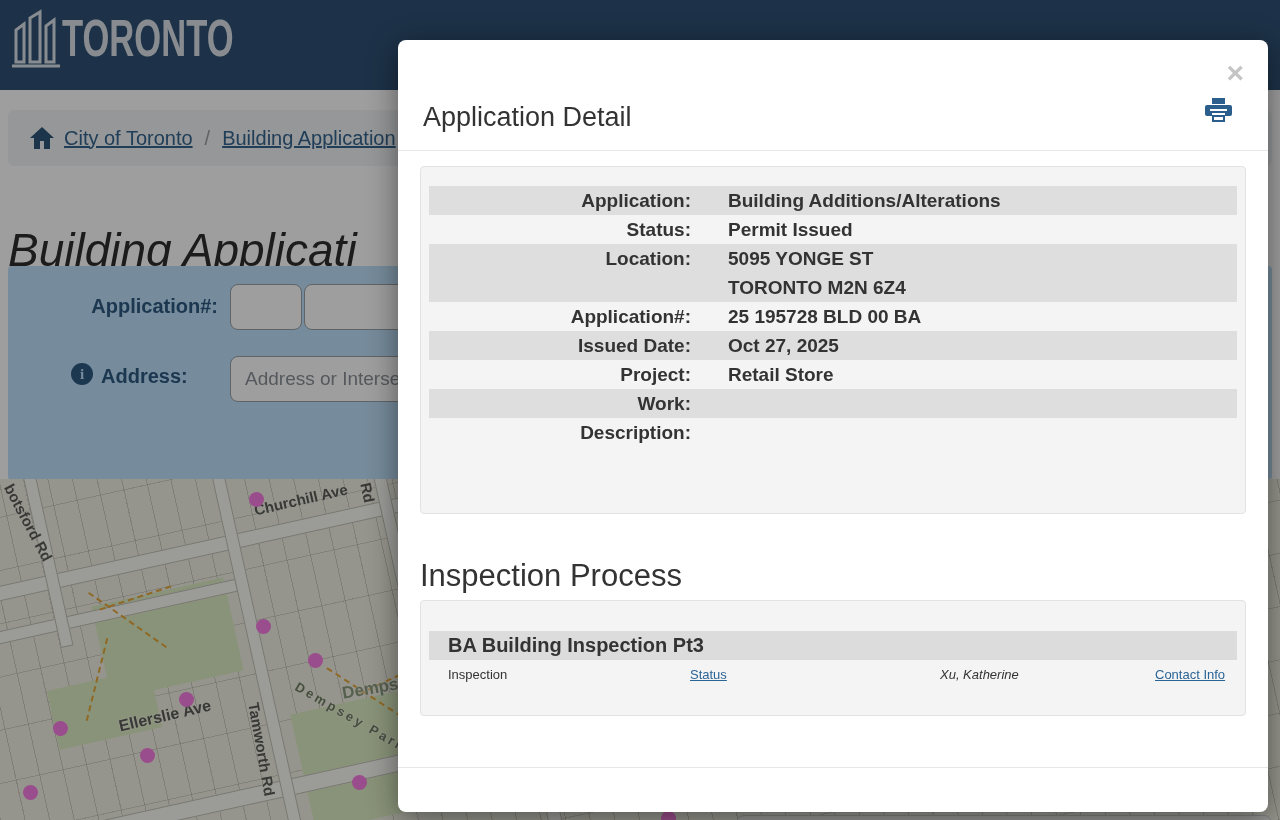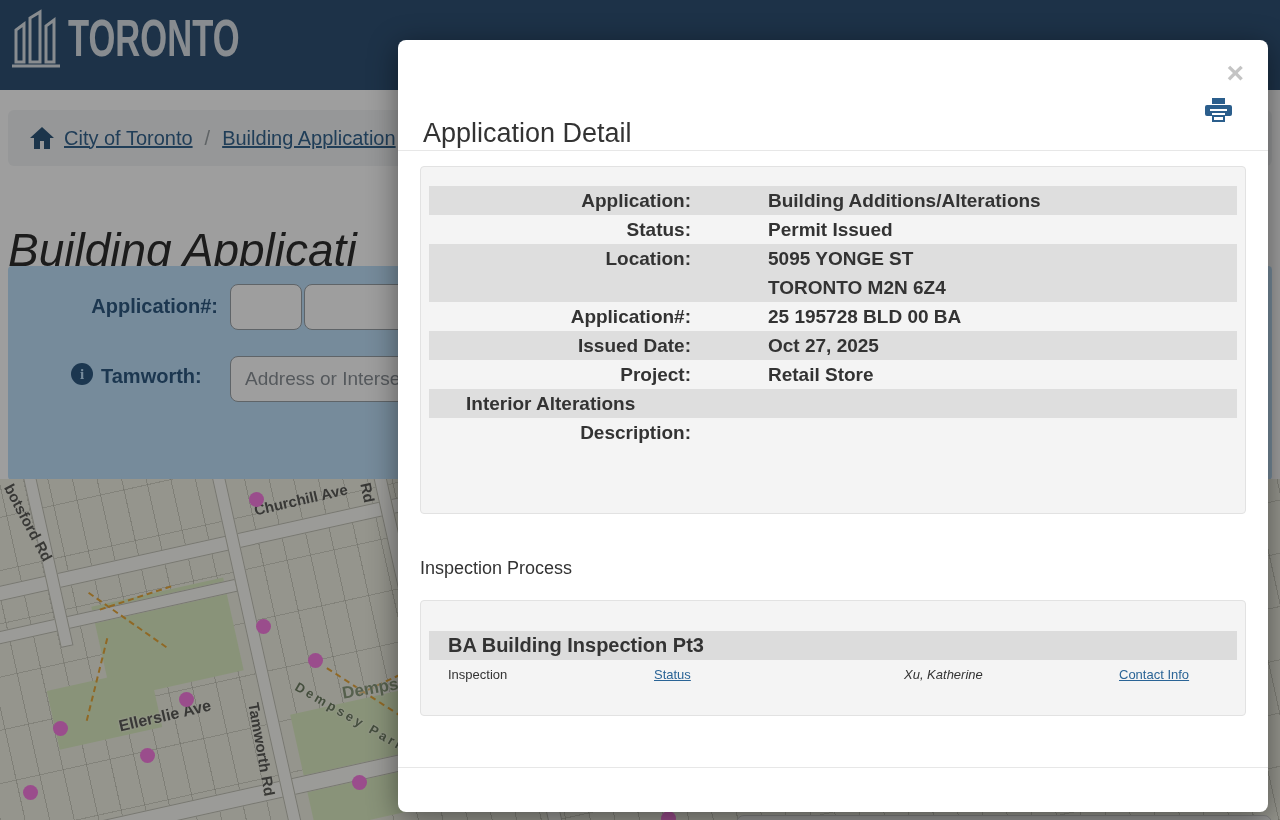--- a/index.html
+++ b/index.html
@@ -2,21 +2,21 @@
 <html><head>
 <meta charset="utf-8">
 <style>
   html,body{margin:0;padding:0;background:#fff;}
   *{box-sizing:border-box;font-family:"Liberation Sans", sans-serif;}
   .stage{position:relative;width:1280px;height:820px;overflow:hidden;background:#fff;}
 
   
   .base{position:absolute;inset:0;}
   .topbar{position:absolute;left:0;top:0;width:1280px;height:90px;background:#2F5274;}
-  .logo{position:absolute;left:10px;top:8px;display:flex;align-items:center;gap:6px;}
+  .logo{position:absolute;left:10px;top:8px;display:flex;align-items:center;gap:0;}
   .logo-text{display:inline-block;color:#DCE2E8;font-weight:700;font-size:36px;letter-spacing:0px;transform:scaleY(1.45) scaleX(.96);transform-origin:left center;}
   .crumbbar{position:absolute;left:8px;top:110px;width:1264px;height:56px;background:#F2F4F5;border-radius:6px;display:flex;align-items:center;padding-left:22px;font-size:20px;}
   .crumbbar a{color:#35648F;text-decoration:underline;}
   .crumb-sep{color:#9aa0a4;margin:0 12px;}
   .home-ic{margin-right:10px;display:inline-flex;}
   .page-title{position:absolute;left:8px;top:192px;font-size:46px;color:#2e2e2e;font-weight:400;white-space:nowrap;font-style:italic;}
   .form-panel{position:absolute;left:8px;top:266px;width:1264px;height:214px;background:#BFE1FB;border-radius:4px;}
   .f-label{position:absolute;font-weight:700;font-size:20px;color:#2E5981;}
   .inp{position:absolute;height:46px;background:#fff;border:1px solid #9aa2a8;border-radius:8px;font-size:19px;color:#555;padding:0 14px;}
   .inp::placeholder{color:#8a9096;}
@@ -34,38 +34,38 @@
   .trail-v{position:absolute;border-left:2px dashed #E8A93C;}
   .mlabel{position:absolute;font-size:15px;font-weight:700;color:#5b5b57;white-space:nowrap;
     text-shadow:0 0 2px #f4f4ea,0 0 2px #f4f4ea;}
   .dot{position:absolute;width:15px;height:15px;border-radius:50%;background:#F97CE3;}
   .bottom-panel{position:absolute;left:736px;top:815px;width:536px;height:30px;background:#F2F2F1;border:1px solid #cfcfcf;border-radius:8px 8px 0 0;}
 
   
   .overlay{position:absolute;inset:0;background:rgba(0,0,0,0.38);}
   .modal{position:absolute;left:398px;top:40px;width:870px;height:772px;background:#fff;border-radius:8px;
     box-shadow:0 6px 30px rgba(0,0,0,.45);}
-  .m-title{position:absolute;left:25px;top:62px;font-size:27px;color:#333;margin-top:16px;}
+  .m-title{position:absolute;left:25px;top:62px;font-size:27px;color:#333;}
   .m-close{position:absolute;right:24px;top:18px;font-size:30px;line-height:1;color:#C4C4C4;font-weight:700;background:none;border:none;cursor:pointer;padding:0;}
   .m-print{position:absolute;right:36px;top:58px;background:none;border:none;cursor:pointer;padding:0;}
   .m-hr{position:absolute;left:0;top:110px;width:100%;border-top:1px solid #e7e7e7;}
   .m-hr2{position:absolute;left:0;top:727px;width:100%;border-top:1px solid #e7e7e7;}
 
   .detail-card{position:absolute;left:22px;top:126px;width:826px;height:348px;background:#F4F4F4;border:1px solid #E2E2E2;border-radius:4px;padding:19px 8px;}
-  .d-row{display:flex;font-size:19px;line-height:29px;color:#333;gap:40px;}
+  .d-row{display:flex;font-size:19px;line-height:29px;color:#333;}
   .d-row.striped{background:#DEDEDE;}
   .d-label{width:262px;text-align:right;font-weight:700;flex:none;}
   .d-val{padding-left:37px;font-weight:bold;}
 
-  .insp-heading{position:absolute;left:22px;top:518px;font-size:18px;color:#333;text-align:center;}
+  .insp-heading{position:absolute;left:22px;top:518px;font-size:31px;color:#333;text-align:center;}
   .insp-card{position:absolute;left:22px;top:560px;width:826px;height:116px;background:#F4F4F4;border:1px solid #E2E2E2;border-radius:4px;padding:30px 8px 0 8px;}
   .insp-group{background:#DCDCDC;font-weight:700;font-size:20px;color:#333;line-height:29px;padding-left:19px;}
   .insp-row{display:flex;font-size:13px;color:#333;line-height:29px;}
   .insp-c1{width:225px;padding-left:19px;flex:none;}
-  .insp-c2{width:250px;flex:none;}
+  .insp-c2{width:250px;flex:none;margin-left:36px;}
   .insp-c3{width:215px;flex:none;font-style:italic;}
   .insp-row a{color:#2A6496;text-decoration:underline;}
 </style>
 </head>
 <body>
 
 <div class="stage">
 
   <div class="base">
 
@@ -92,21 +92,21 @@
       <a href="#">Building Application</a>
     </nav>
 
     <h1 class="page-title">Building Applicati</h1>
 
     <div class="form-panel">
       <label class="f-label" style="left:40px;top:29px;width:170px;text-align:right;">Application#:</label>
       <input class="inp" style="left: 222px; top: 18px; width: 72px;">
       <input class="inp" style="left: 296px; top: 18px; width: 260px;">
       <span class="info-ic" style="left:63px;top:97px;">i</span>
-      <label class="f-label" style="left:93px;top:99px;">Tamworth:</label>
+      <label class="f-label" style="left:93px;top:99px;">Address:</label>
       <input class="inp" style="left: 222px; top: 90px; width: 300px;" placeholder="Address or Intersection">
     </div>
 
     <div class="map">
 
       <div class="park" style="left:100px;top:112px;width:135px;height:95px;"></div>
       <div class="park" style="left:52px;top:200px;width:105px;height:60px;"></div>
       <div class="park" style="left:300px;top:205px;width:270px;height:120px;"></div>
 
       <div class="road" style="left:-30px;top:56px;width:520px;height:15px;"></div>
@@ -184,21 +184,21 @@
       </div>
       <div class="d-row striped">
         <div class="d-label">Issued Date:</div>
         <div class="d-val">Oct 27, 2025</div>
       </div>
       <div class="d-row">
         <div class="d-label">Project:</div>
         <div class="d-val">Retail Store</div>
       </div>
       <div class="d-row striped">
-        <div class="d-val">Interior Alterations</div>
+        <div class="d-label">Work:</div>
       </div>
       <div class="d-row">
         <div class="d-label">Description:</div>
       </div>
     </div>
 
     <div class="insp-heading">Inspection Process</div>
 
     <div class="insp-card">
       <div class="insp-group">BA Building Inspection Pt3</div>

